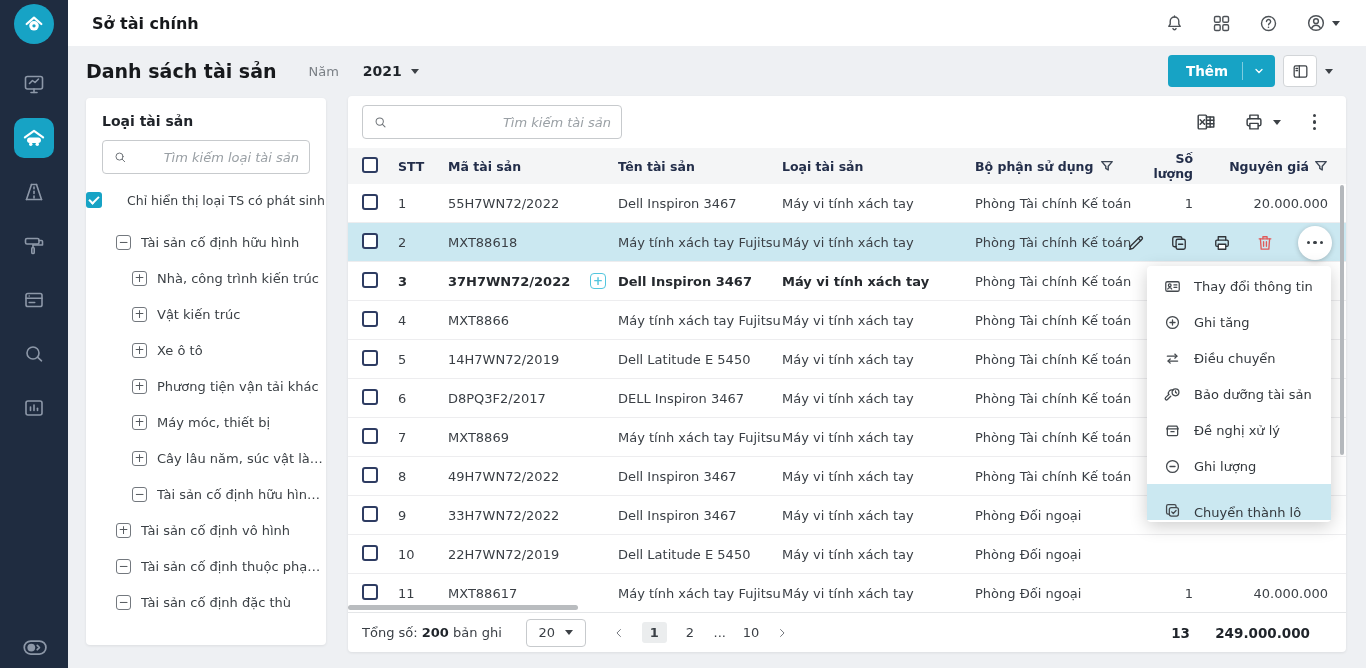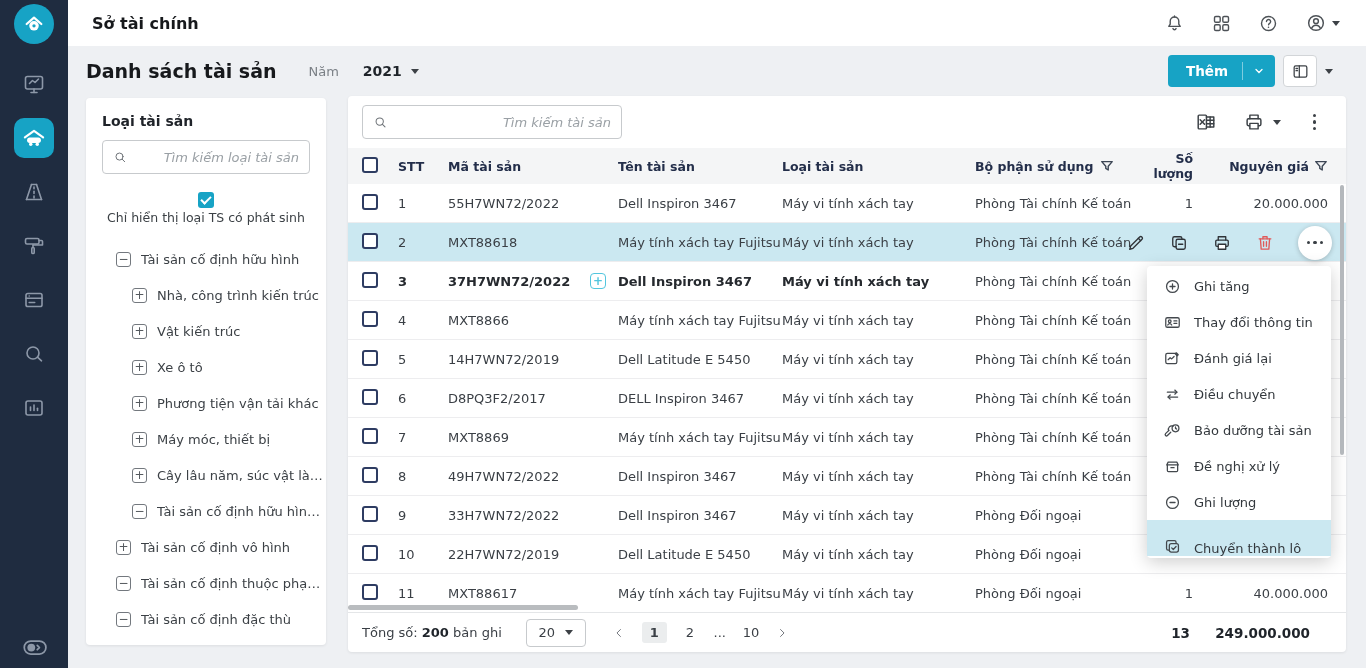--- a/index.html
+++ b/index.html
@@ -37,21 +37,21 @@
   .btn-panel-group { display:flex; align-items:center; gap:8px; }
   .btn-panel { width:34px; height:32px; background:#fff; border:1px solid #d2d5d8; border-radius:4px; display:flex; align-items:center; justify-content:center; color:#3c4146; cursor:pointer; }
 
   
   .tree-card { position:absolute; left:86px; top:98px; width:240px; height:547px; background:#fff; border-radius:4px; box-shadow:0 1px 3px rgba(0,0,0,.08); }
   .tree-title { padding:15px 16px 0; font-size:14px; font-weight:bold; color:#1f2329; }
   .search-box { display:flex; align-items:center; gap:8px; border:1px solid #c7cacd; border-radius:4px; height:34px; padding:0 10px; color:#6d7277; background:#fff; }
   .tree-card .search-box { margin:11px 16px 0; }
   .search-box input { border:none; outline:none; width:100%; font-size:13px; font-style:italic; color:#3a3f45; font-family:inherit; background:transparent;text-align:right; }
   .search-box input::placeholder { color:#9aa0a5; }
-  .filter-row { display:flex; align-items:center; gap:2px; margin:18px 0 0; font-size:12.5px; color:#3b4045;flex-direction:column; }
+  .filter-row { display:flex; align-items:center; gap:25px; margin:18px 0 0; font-size:12.5px; color:#3b4045; }
   .cb-checked { width:16px; height:16px; border-radius:3px; background:var(--accent,#17a3c5); position:relative; flex:none; cursor:pointer; }
   .cb-checked::after { content:""; position:absolute; left:5px; top:2px; width:4px; height:8px; border:solid #fff; border-width:0 2px 2px 0; transform:rotate(45deg); }
   .tree-list { margin-top:16px; }
   .tree-item { height:36px; display:flex; align-items:center; gap:10px; font-size:13px; color:#3c4146; cursor:pointer; }
   .tree-item.lvl0 { padding-left:30px; }
   .tree-item.lvl1 { padding-left:46px; }
   .tgl { width:15px; height:15px; border:1.4px solid #73787e; border-radius:3px; color:#54595e; font-size:12px; line-height:12px; display:flex; align-items:center; justify-content:center; flex:none; }
   .tree-label { white-space:nowrap; overflow:hidden; text-overflow:ellipsis; }
 
   
@@ -556,43 +556,35 @@
         </svg>
     </span>
     <span class="sum-qty">13</span>
     <span class="sum-price">249.000.000</span>
   </div>
 </main>
 
 <div class="ctx-menu">
     <div class="ctx-item">
       <svg class="ic mi" width="19" height="19" viewBox="0 0 24 24">
-        <circle cx="12" cy="12" r="7.5"></circle>
-        <path d="M12 8.8v6.4"></path>
-        <path d="M8.8 12h6.4"></path>
-      </svg>
-      <span>Ghi tăng</span>
-    </div>
-    <div class="ctx-item">
-      <svg class="ic mi" width="19" height="19" viewBox="0 0 24 24">
         <rect x="3.5" y="6" width="17" height="12" rx="2"></rect>
         <circle cx="8.5" cy="10.5" r="1.7"></circle>
         <path d="M6 15.2c.6-1.1 1.5-1.7 2.5-1.7s1.9.6 2.5 1.7"></path>
         <path d="M13.8 10h3.7"></path>
         <path d="M13.8 13h3.7"></path>
       </svg>
       <span>Thay đổi thông tin</span>
     </div>
     <div class="ctx-item">
       <svg class="ic mi" width="19" height="19" viewBox="0 0 24 24">
-        <rect x="3.5" y="5.5" width="14" height="13" rx="2"></rect>
-        <path d="M6.5 13.5l2.5-2.5 2 1.5 3-3"></path>
-        <path d="M16.8 4.8l2.4 2.4-1.3 1.3-2.4-2.4z"></path>
-      </svg>
-      <span>Đánh giá lại</span>
+        <circle cx="12" cy="12" r="7.5"></circle>
+        <path d="M12 8.8v6.4"></path>
+        <path d="M8.8 12h6.4"></path>
+      </svg>
+      <span>Ghi tăng</span>
     </div>
     <div class="ctx-item">
       <svg class="ic mi" width="19" height="19" viewBox="0 0 24 24">
         <path d="M5.5 9h12"></path>
         <path d="M14.9 6.4L17.6 9l-2.7 2.6"></path>
         <path d="M18.5 15.2h-12"></path>
         <path d="M9.1 12.6l-2.7 2.6 2.7 2.6"></path>
       </svg>
       <span>Điều chuyển</span>
     </div>

